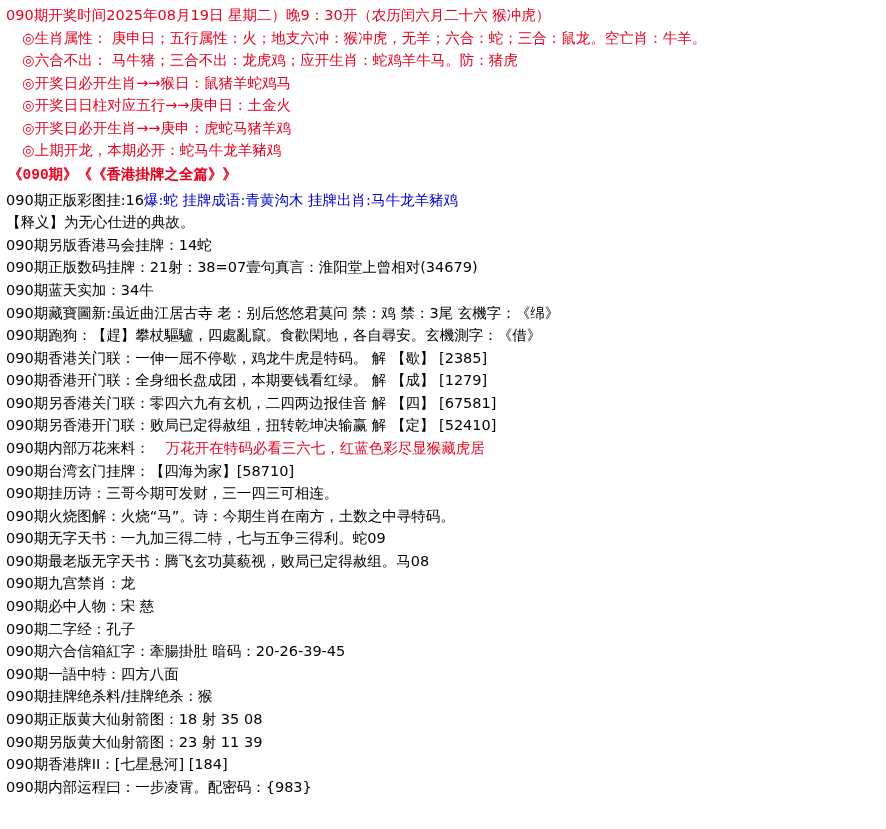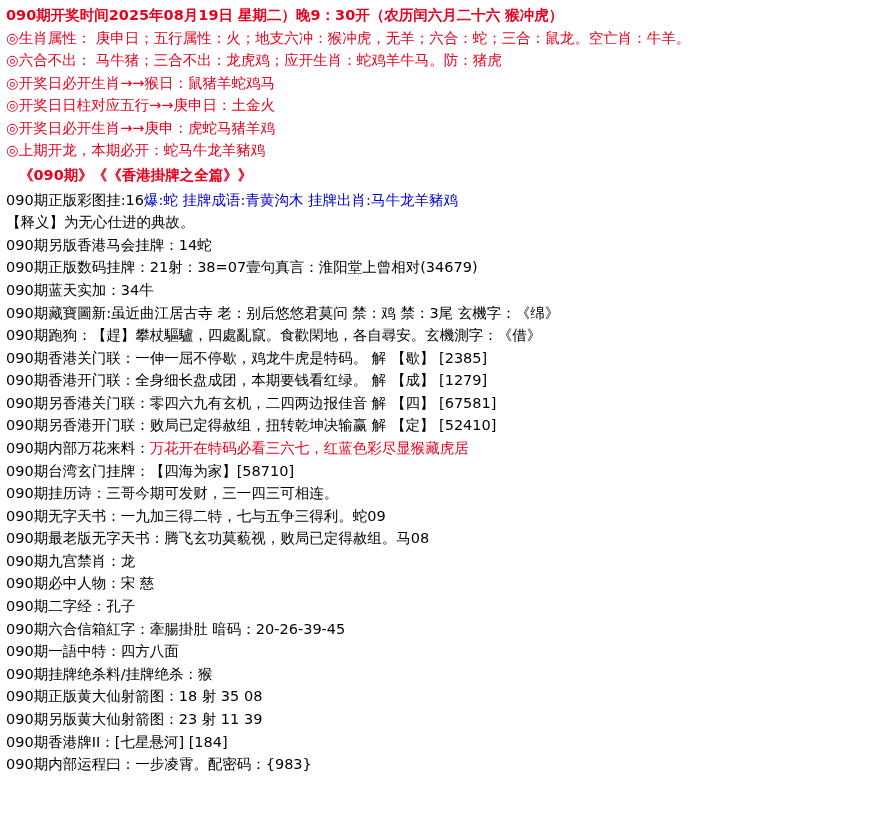--- a/index.html
+++ b/index.html
@@ -6,24 +6,24 @@
   body{
     width:886px;
     background:#ffffff;
     font-family:"DejaVu Sans","Liberation Sans",sans-serif;
     font-size:14.5px;
     color:#000000;
     line-height:1.0;
   }
   .page{width:886px;padding:4px 0 6px 0;box-sizing:border-box;}
   .line{padding:1px 0 1px 6px;white-space:nowrap;line-height:1.42;}
-  .red{color:#e8001f;}
+  .red{color:#e8001f;margin-left:16px;}
   .blue{color:#0000cc;margin-top:36px;}
-  .hdr{color:#e8001f;font-weight:bold;}
-  .title-line{padding-left:19px;padding-top:1px;padding-bottom:3px;}
+  .hdr{color:#e8001f;font-weight:normal;}
+  .title-line{padding-left:8px;padding-top:1px;padding-bottom:3px;font-family:Liberation Mono, monospace;}
   .sec{color:#e8001f;font-weight:bold;}
   .sep{height:2px;}
 </style>
 </head>
 <body>
 
 <div class="page">
 
   <div class="line hdr">090期开奖时间2025年08月19日 星期二）晚9：30开（农历闰六月二十六 猴冲虎）</div>
 
@@ -44,20 +44,21 @@
   <div class="line"><span>090期蓝天实加：</span><span>34牛</span></div>
   <div class="line"><span>090期藏寶圖新:</span><span>虽近曲江居古寺  老：别后悠悠君莫问  禁：鸡 禁：3尾  玄機字：《绵》</span></div>
   <div class="line"><span>090期跑狗：</span><span>【趕】攀杖驅驢，四處亂竄。食歡閑地，各自尋安。玄機測字：《借》</span></div>
   <div class="line"><span>090期香港关门联：</span><span>一伸一屈不停歇，鸡龙牛虎是特码。 解 【歇】 [2385]</span></div>
   <div class="line"><span>090期香港开门联：</span><span>全身细长盘成团，本期要钱看红绿。 解 【成】  [1279]</span></div>
   <div class="line"><span>090期另香港关门联：</span><span>零四六九有玄机，二四两边报佳音  解 【四】 [67581]</span></div>
   <div class="line"><span>090期另香港开门联：</span><span>败局已定得赦组，扭转乾坤决输赢  解 【定】 [52410]</span></div>
   <div class="line"><span>090期内部万花来料：</span><span class="red">万花开在特码必看三六七，红蓝色彩尽显猴藏虎居</span></div>
   <div class="line"><span>090期台湾玄门挂牌：</span><span>【四海为家】[58710]</span></div>
   <div class="line"><span>090期挂历诗：</span><span>三哥今期可发财，三一四三可相连。</span></div>
+  <div class="line"><span>090期火烧图解：</span><span>火烧“马”。诗：今期生肖在南方，土数之中寻特码。</span></div>
   <div class="line"><span>090期无字天书：</span><span>一九加三得二特，七与五争三得利。蛇09</span></div>
   <div class="line"><span>090期最老版无字天书：</span><span>腾飞玄功莫藐视，败局已定得赦组。马08</span></div>
   <div class="line"><span>090期九宫禁肖：</span><span>龙</span></div>
   <div class="line"><span>090期必中人物：</span><span>宋  慈</span></div>
   <div class="line"><span>090期二字经：</span><span>孔子</span></div>
   <div class="line"><span>090期六合信箱紅字：</span><span>牽腸掛肚  暗码：20-26-39-45</span></div>
   <div class="line"><span>090期一語中特：</span><span>四方八面</span></div>
   <div class="line"><span>090期挂牌绝杀料/挂牌绝杀：</span><span>猴</span></div>
   <div class="line"><span>090期正版黄大仙射箭图：</span><span>18 射 35 08</span></div>
   <div class="line"><span>090期另版黄大仙射箭图：</span><span>23 射 11 39</span></div>

